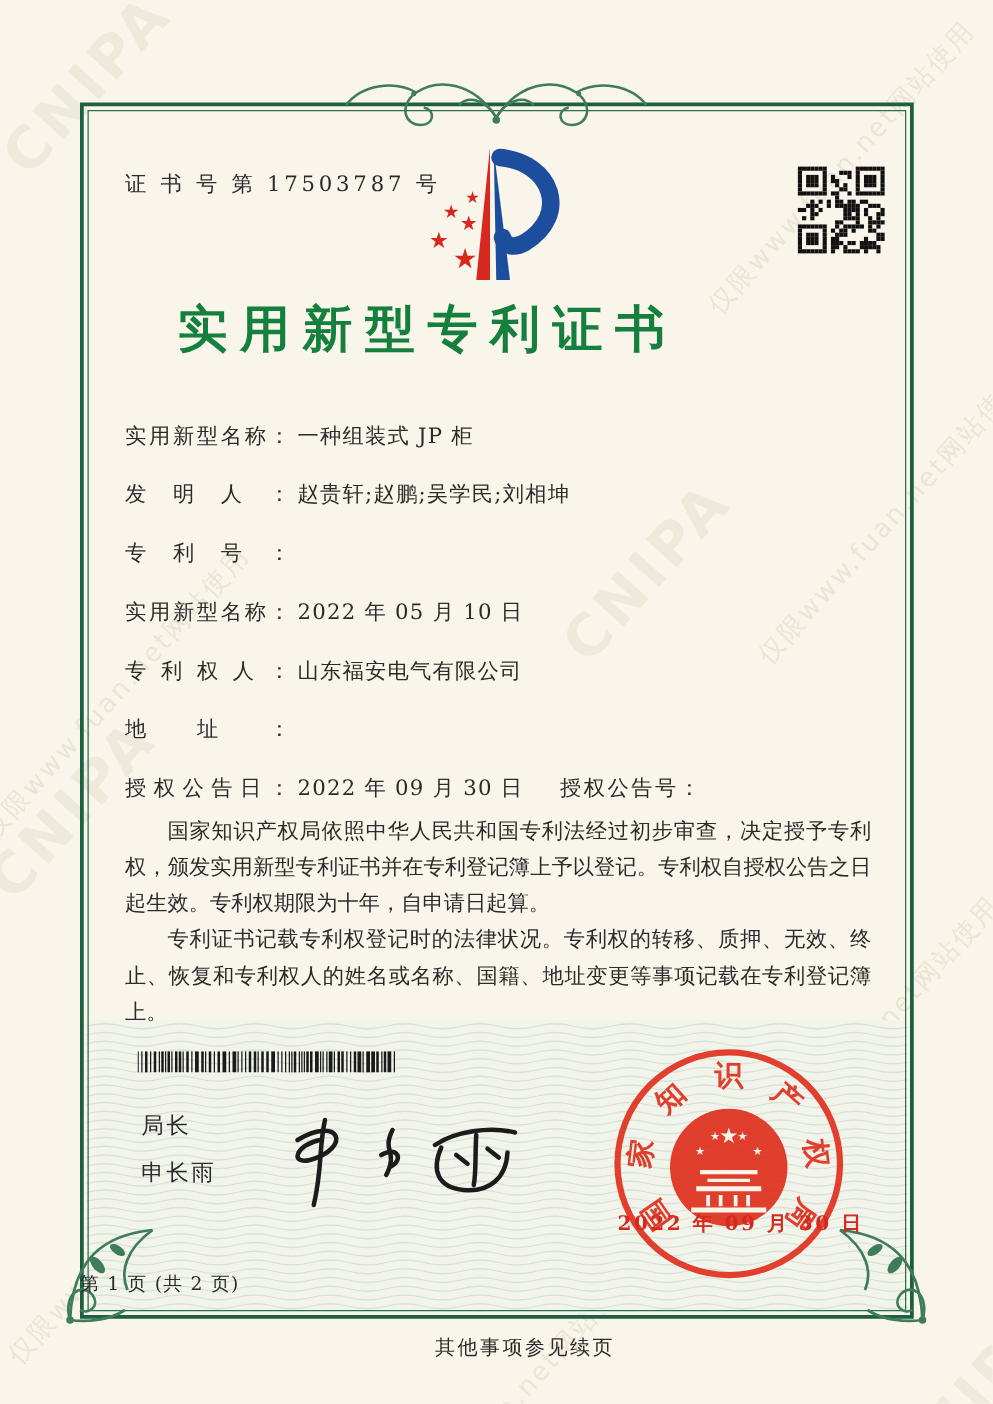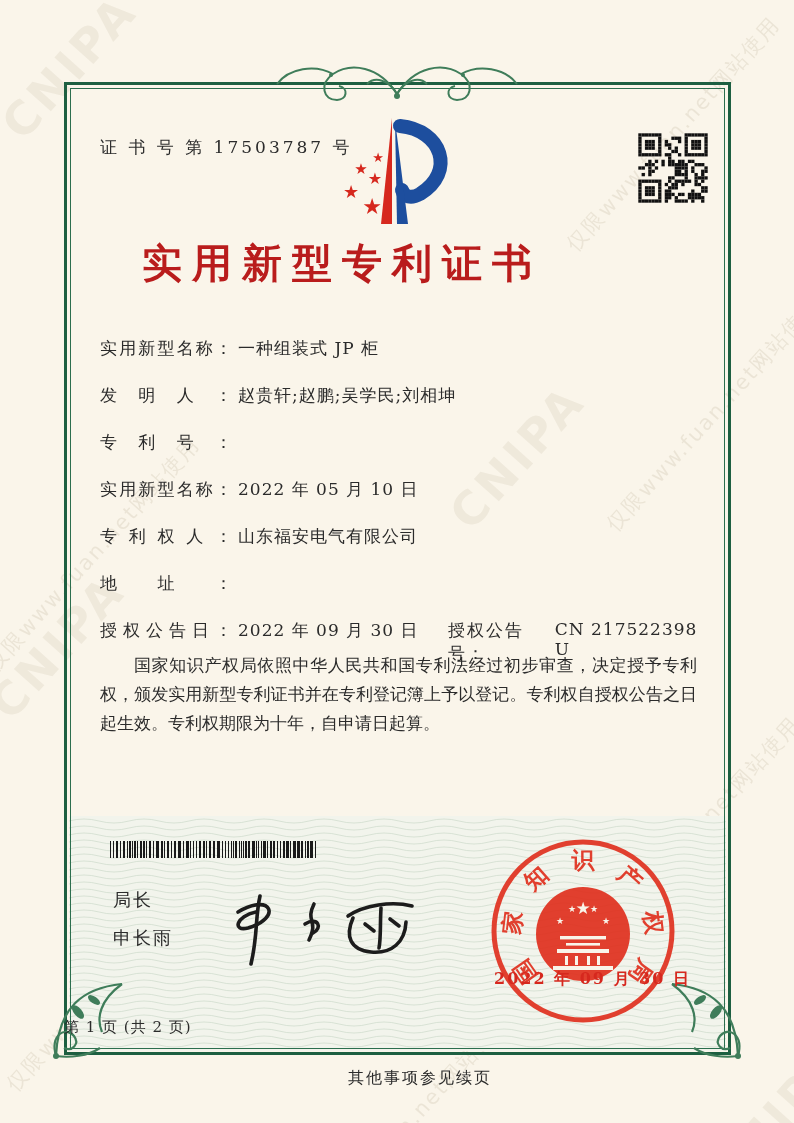--- a/index.html
+++ b/index.html
@@ -20,21 +20,21 @@
          border:3px solid #1d5f41;}
   .frame-inner{position:absolute;inset:3px;border:1px solid #2c6e4e;}
   
   .band{position:absolute;left:69px;top:816px;width:657px;height:235px;
         background:#f2f4ec;}
   
   .certno{position:absolute;left:100px;top:136px;font-size:17px;letter-spacing:3px;}
   .logo{position:absolute;left:318px;top:110px;}
   .qr{position:absolute;left:635px;top:130px;}
   .title{position:absolute;left:64px;top:236px;width:556px;text-align:center;
-         font-size:40px;font-weight:700;letter-spacing:10px;color:#b91c1c;}
+         font-size:40px;font-weight:700;letter-spacing:10px;color:#15803d;}
   .row{position:absolute;left:100px;width:600px;display:flex;font-size:17px;}
   .row .lab{width:132px;text-align:justify;text-align-last:justify;flex:0 0 132px;}
   .row .val{margin-left:6px;letter-spacing:1px;white-space:nowrap;text-align:center;}
   .grant2{position:absolute;left:348px;top:0;display:flex;font-size:17px;justify-content:flex-end;}
   .grant2 .lab2{letter-spacing:2px;}
   .grant2 .val2{margin-left:6px;letter-spacing:1px;}
   .paras{position:absolute;left:100px;top:652px;width:597px;font-size:17px;
          line-height:29px;text-align:justify;}
   .paras p{margin:0;text-indent:2em;font-family:Liberation Mono, monospace;}
   .barcode{position:absolute;left:110px;top:841px;}
@@ -406,26 +406,26 @@
 </div>
 <div class="row" style="top:572px">
   <span class="lab">地址：</span>
 </div>
 
 <div class="row" style="top:619px">
   <span class="lab">授权公告日：</span>
   <span class="val">2022 年 09 月 30 日</span>
   <span class="grant2">
     <span class="lab2">授权公告号：</span>
-    <span class="val2">CN 217522398 U</span>
   </span>
 </div>
 
 <div class="paras">
   <p>国家知识产权局依照中华人民共和国专利法经过初步审查，决定授予专利权，颁发实用新型专利证书并在专利登记簿上予以登记。专利权自授权公告之日起生效。专利权期限为十年，自申请日起算。</p>
+  <p>专利证书记载专利权登记时的法律状况。专利权的转移、质押、无效、终止、恢复和专利权人的姓名或名称、国籍、地址变更等事项记载在专利登记簿上。</p>
 </div>
 
 <svg class="barcode" id="barcode" width="210" height="17">
     <rect x="0" y="0" width="1" height="17" fill="#1a1a1a"></rect>
     <rect x="3" y="0" width="1" height="17" fill="#1a1a1a"></rect>
     <rect x="6" y="0" width="2" height="17" fill="#1a1a1a"></rect>
     <rect x="10" y="0" width="1" height="17" fill="#1a1a1a"></rect>
     <rect x="13" y="0" width="2" height="17" fill="#1a1a1a"></rect>
     <rect x="17" y="0" width="1" height="17" fill="#1a1a1a"></rect>
     <rect x="19" y="0" width="2" height="17" fill="#1a1a1a"></rect>

